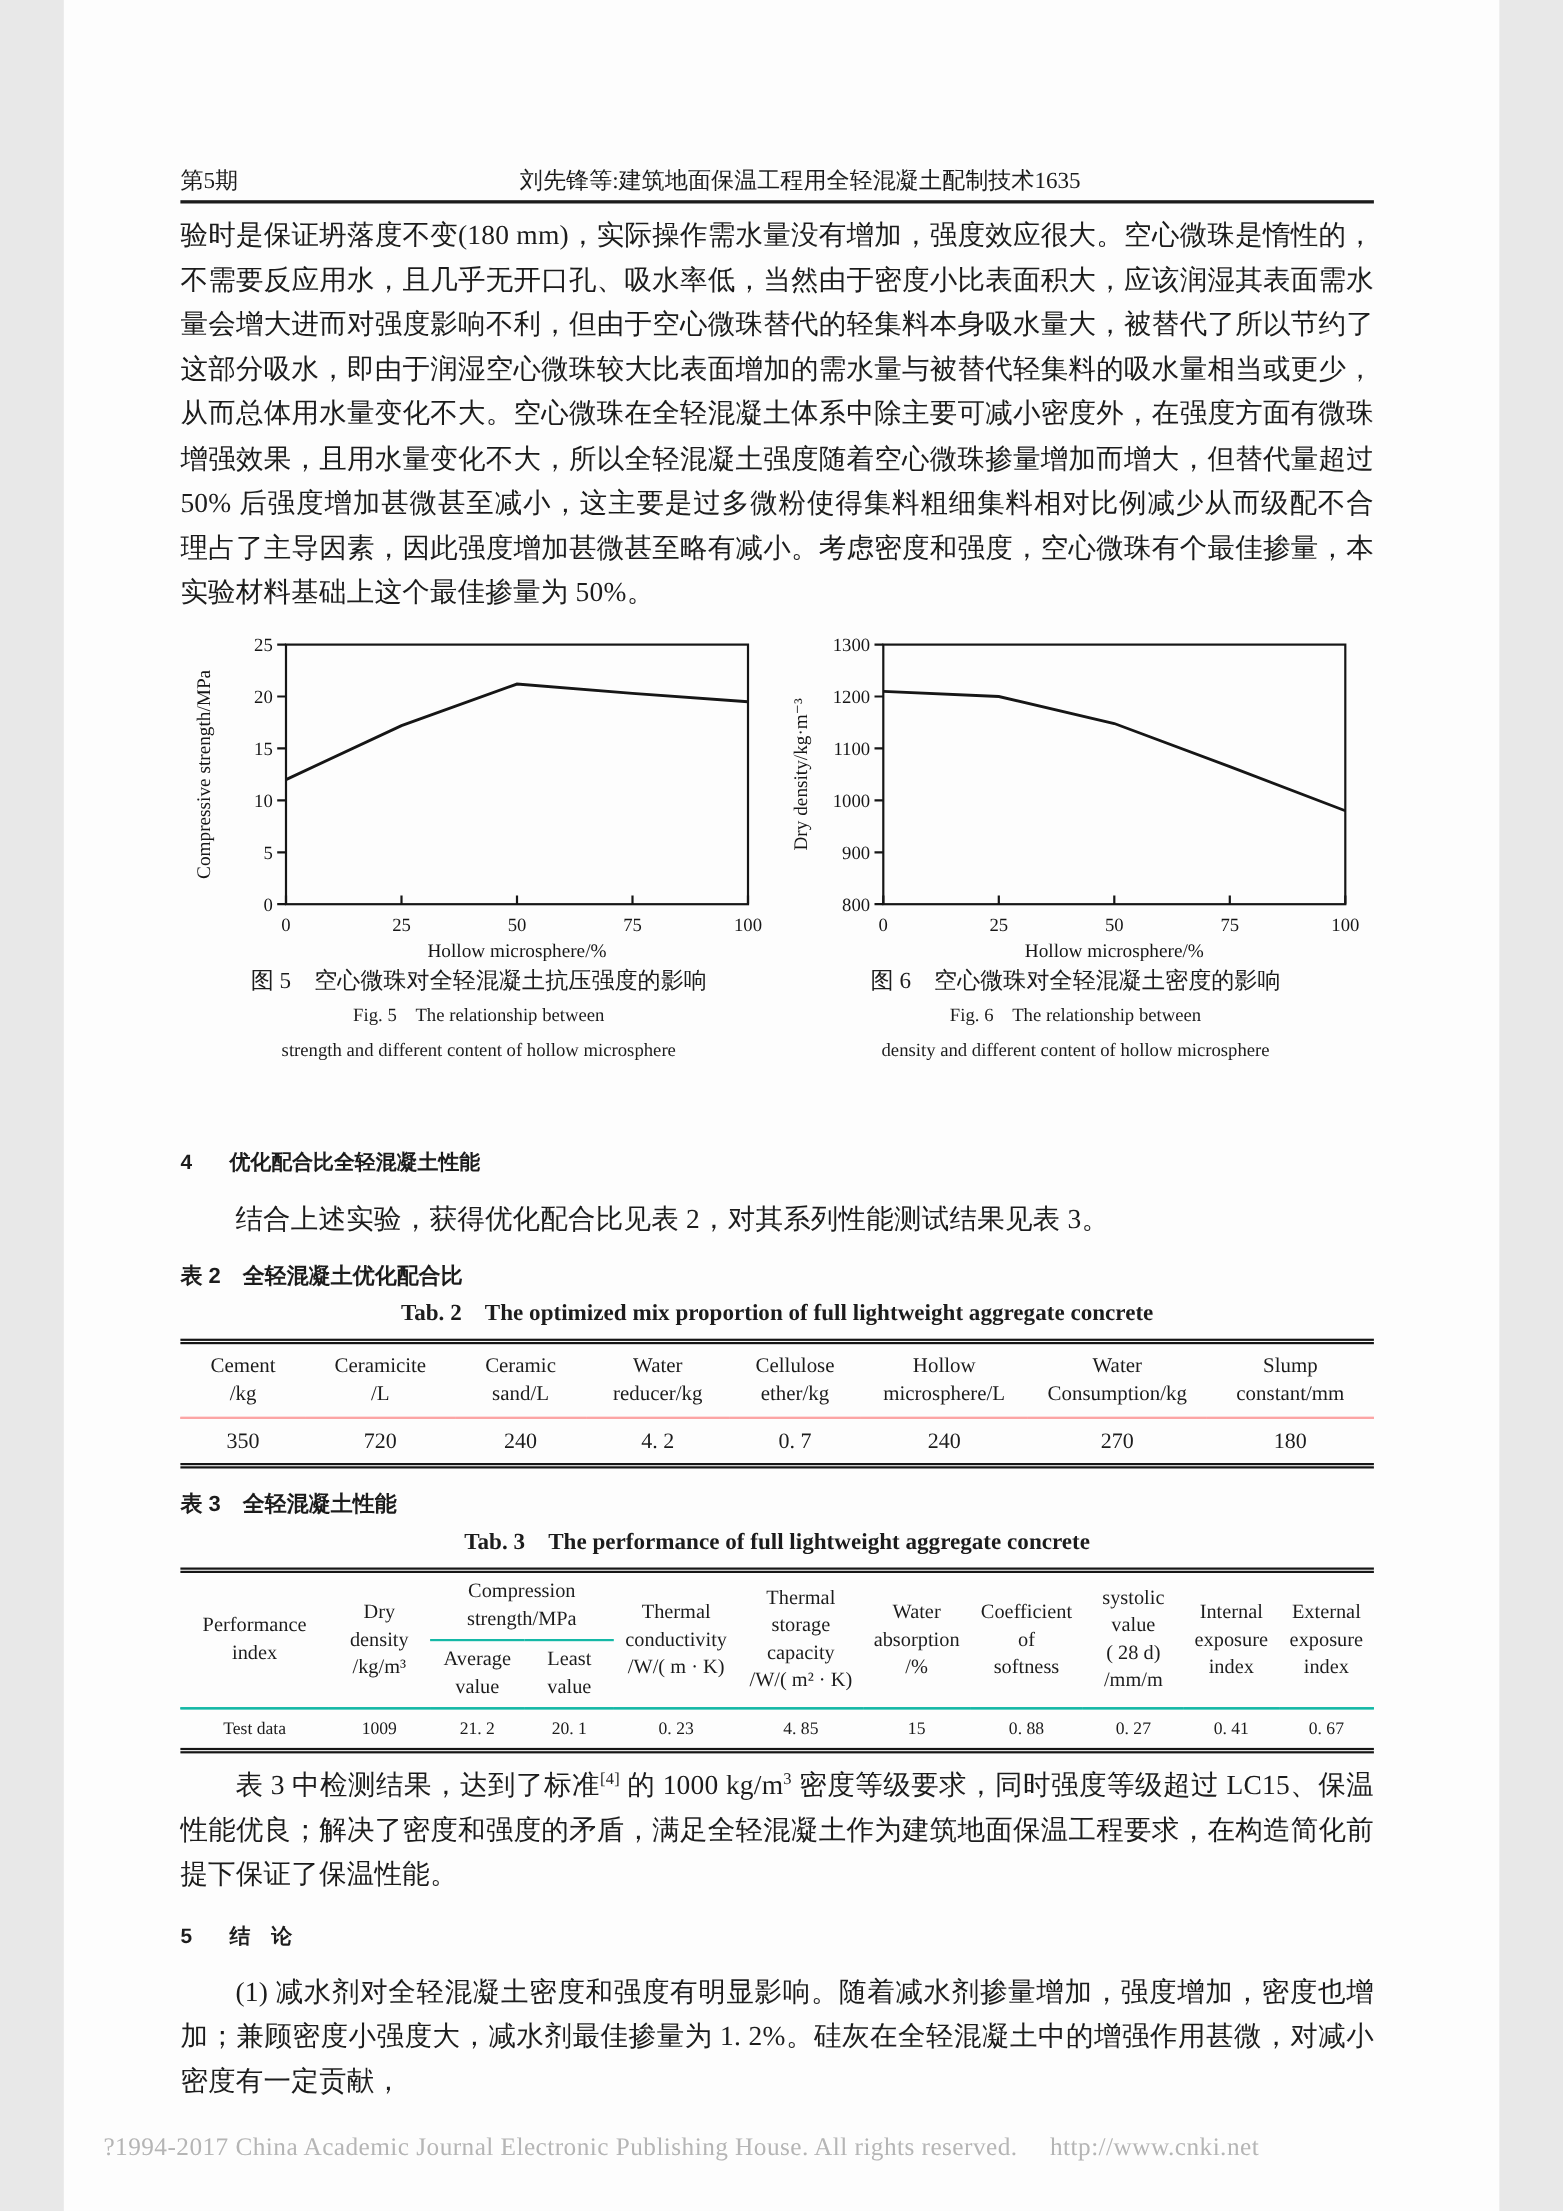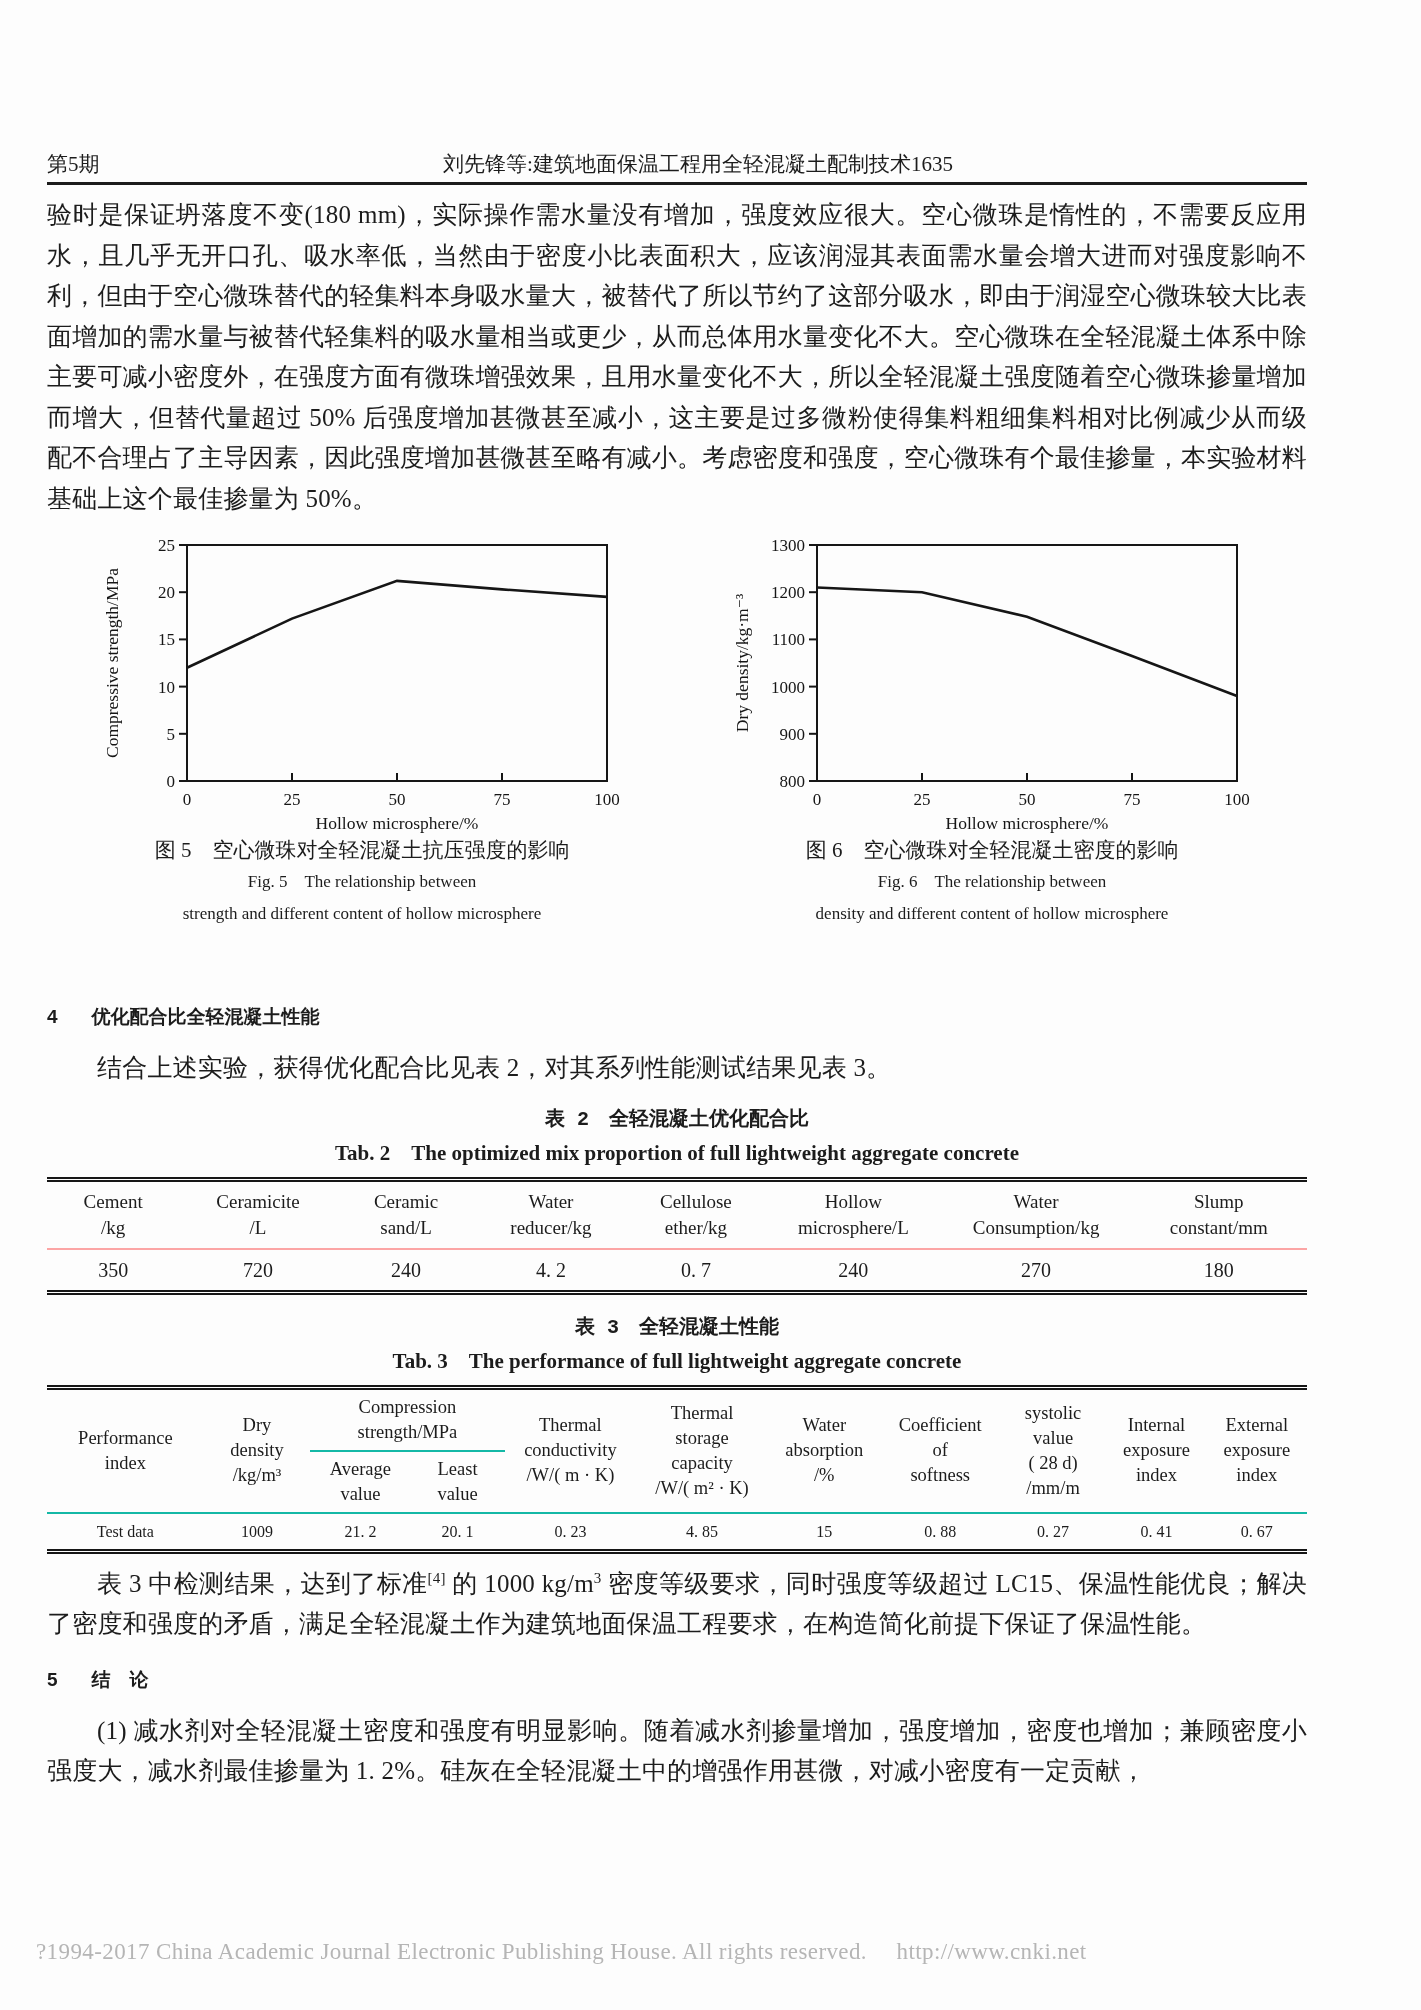--- a/index.html
+++ b/index.html
@@ -1,22 +1,22 @@
 <!DOCTYPE html>
 <html lang="zh"><head>
 <meta charset="utf-8">
 <style>
   html,body{margin:0;padding:0;background:#e8e8e8;}
   .page{
     position:relative;
-    width:1421px;height:2010px;
+    width:1305px;height:2010px;
     margin:0 auto;
     background:#fdfdfd;
     box-sizing:border-box;
-    padding:150px 114px 0 47px;
+    padding:150px 114px 0 106px;
     font-family:"Liberation Serif","DejaVu Serif",serif;
     color:#1c1c1c;
     overflow:hidden;
   }
   
   .runhead{
     display:grid;grid-template-columns:1fr auto 1fr;
     align-items:baseline;
     font-size:21px;line-height:28px;
   }
@@ -50,22 +50,22 @@
     font-weight:700;font-size:19px;line-height:42px;
     margin:66px 0 0 0;
   }
   .sec .sec-num{margin-right:34px;}
   .sec.sec5{margin-top:14px;}
 
   
   .tbl-block{margin-top:16px;}
   .tbl-block.t3b{margin-top:18px;}
   .tbl-title-zh{
-    text-align:center;font-size:20px;line-height:30px;font-weight:700;
-    font-family:Liberation Mono, monospace;
+    text-align:left;font-size:20px;line-height:30px;font-weight:700;
+    font-family:Liberation Sans, sans-serif;
   }
   .tbl-title-en{
     text-align:center;font-size:21px;line-height:36px;font-weight:700;
   }
   .rule-wrap{border-top:5px double #161616;border-bottom:5px double #161616;margin-top:6px;}
   table{width:100%;border-collapse:collapse;table-layout:fixed;}
   th,td{text-align:center;vertical-align:middle;font-weight:normal;}
   .t2 th{font-size:19px;line-height:26px;padding:7px 2px;white-space:pre-line;border-bottom:2px solid #fca5a5;}
   .t2 td{font-size:20px;padding:9px 2px 8px 2px;}
   .t3 th{font-size:18.5px;line-height:25px;padding:5px 1px;white-space:pre-line;border-bottom:2px solid #14b8a6;}

